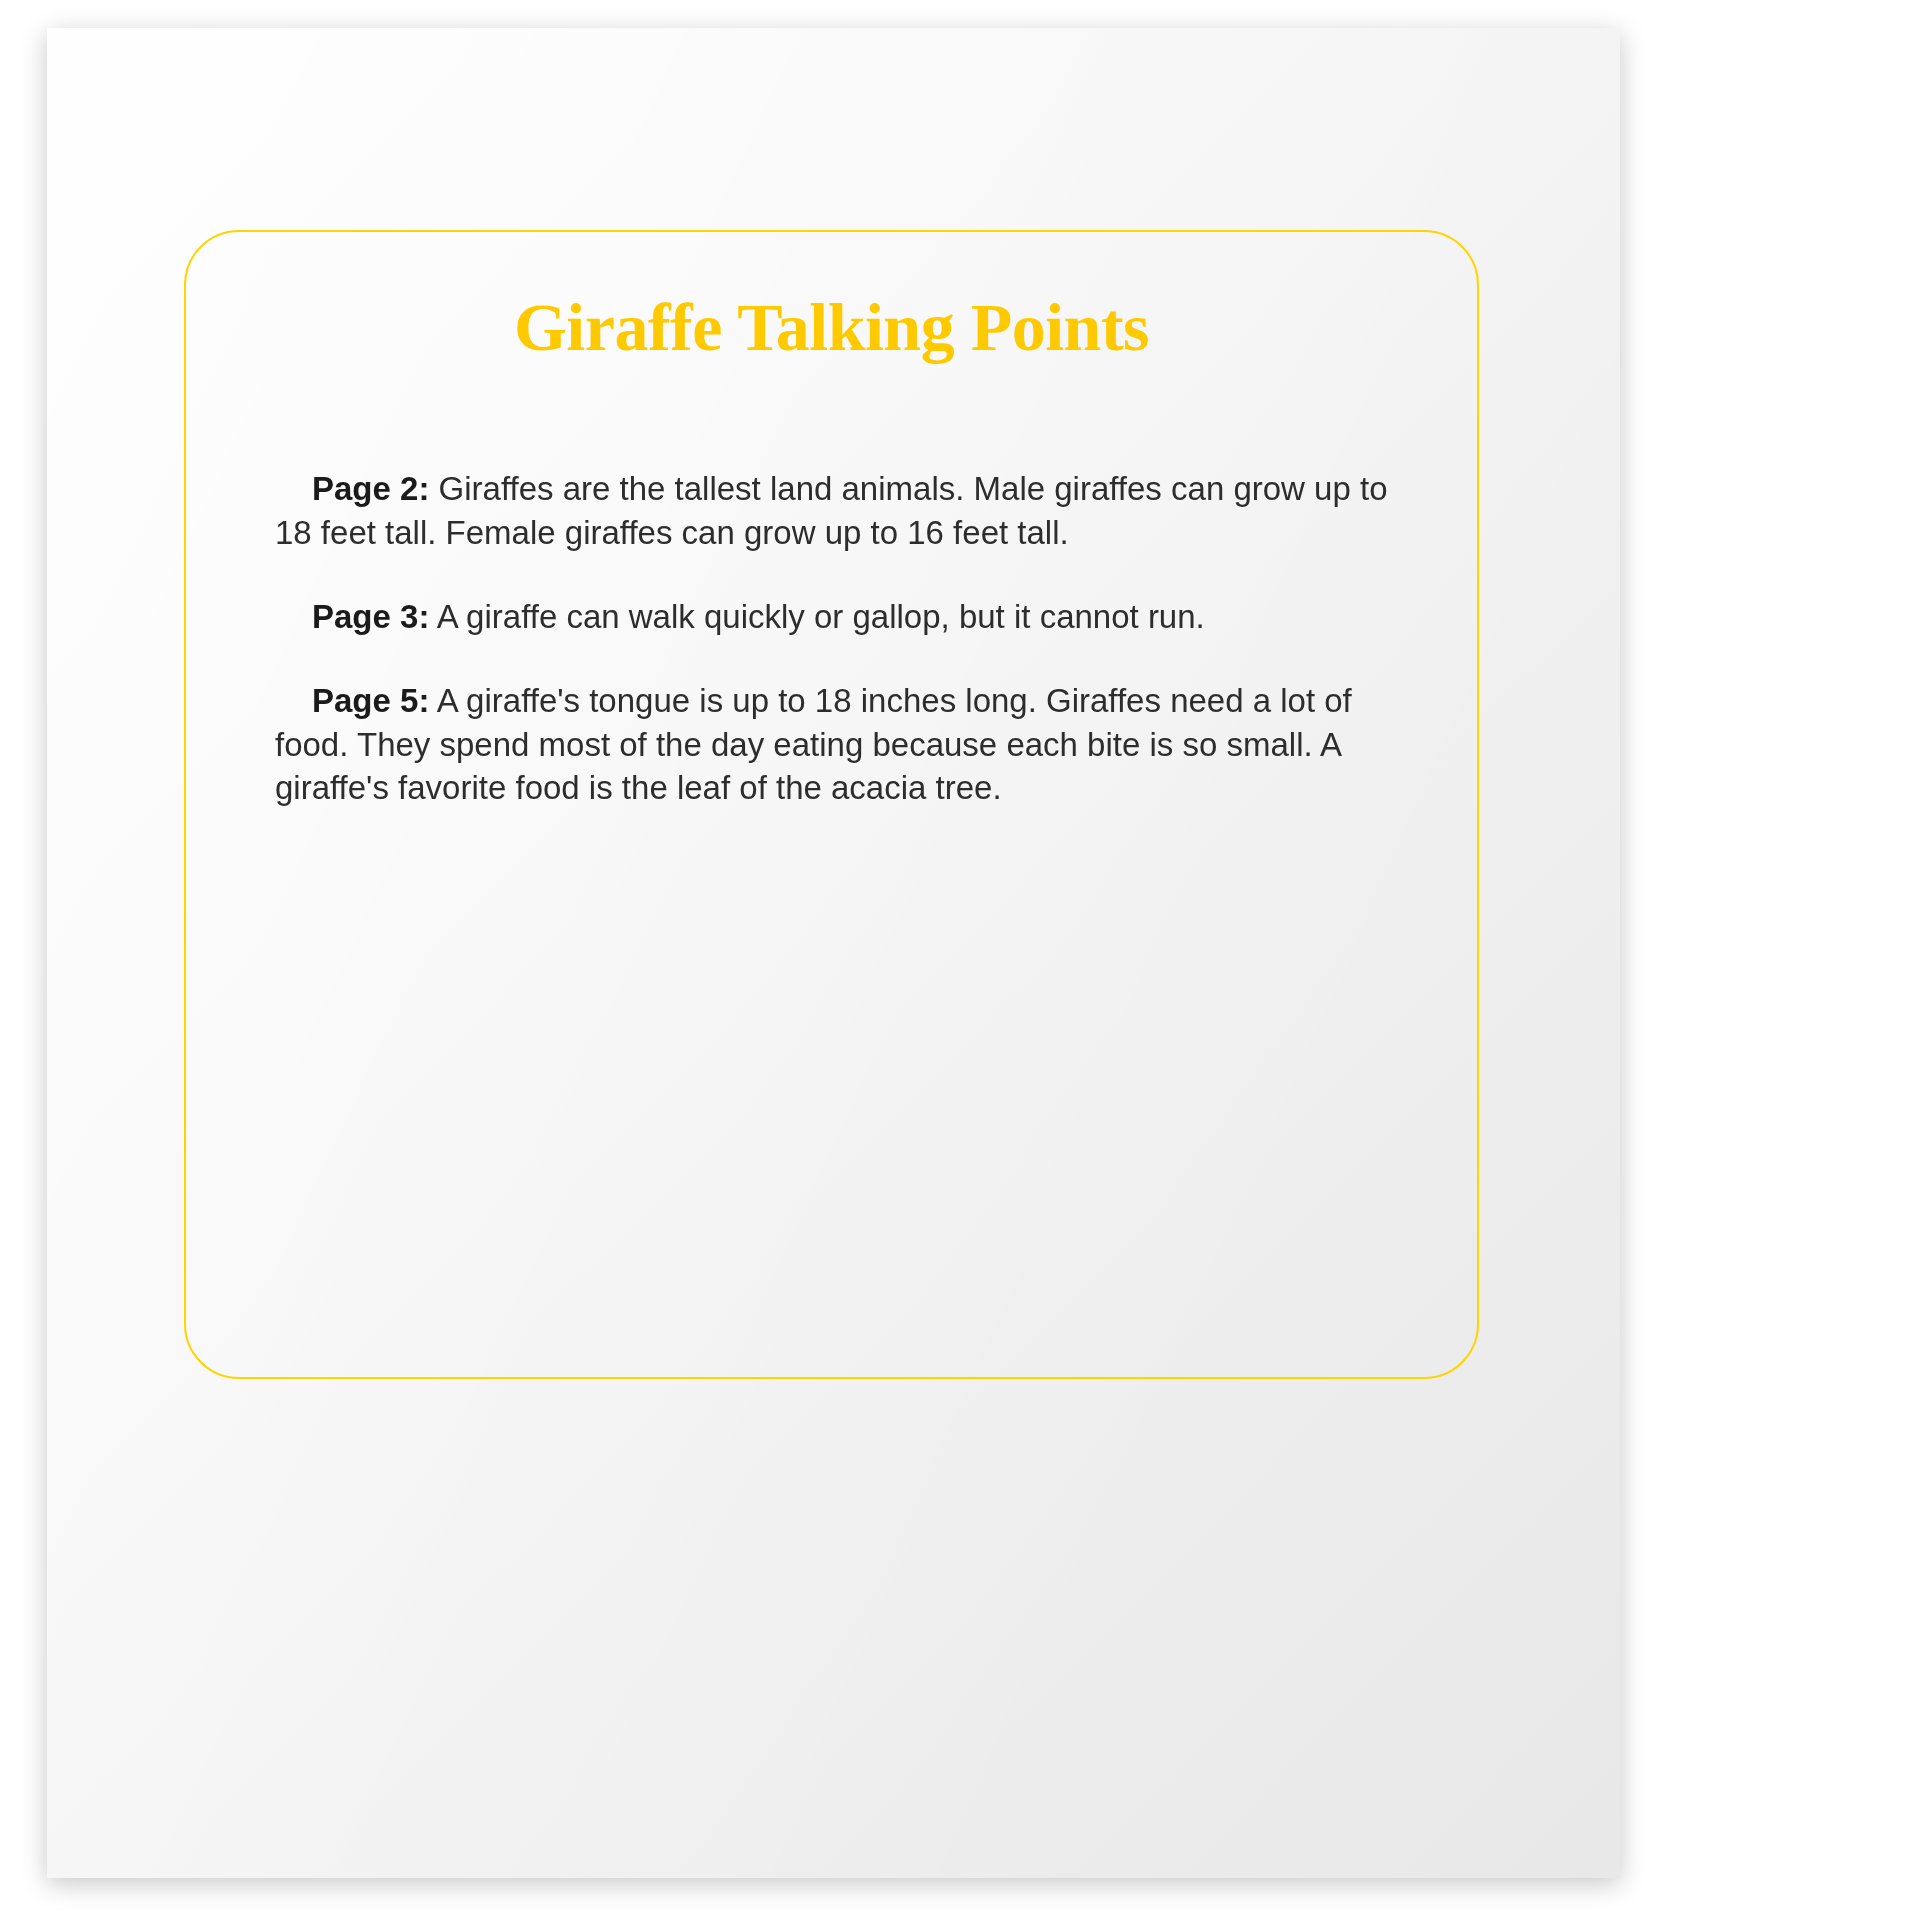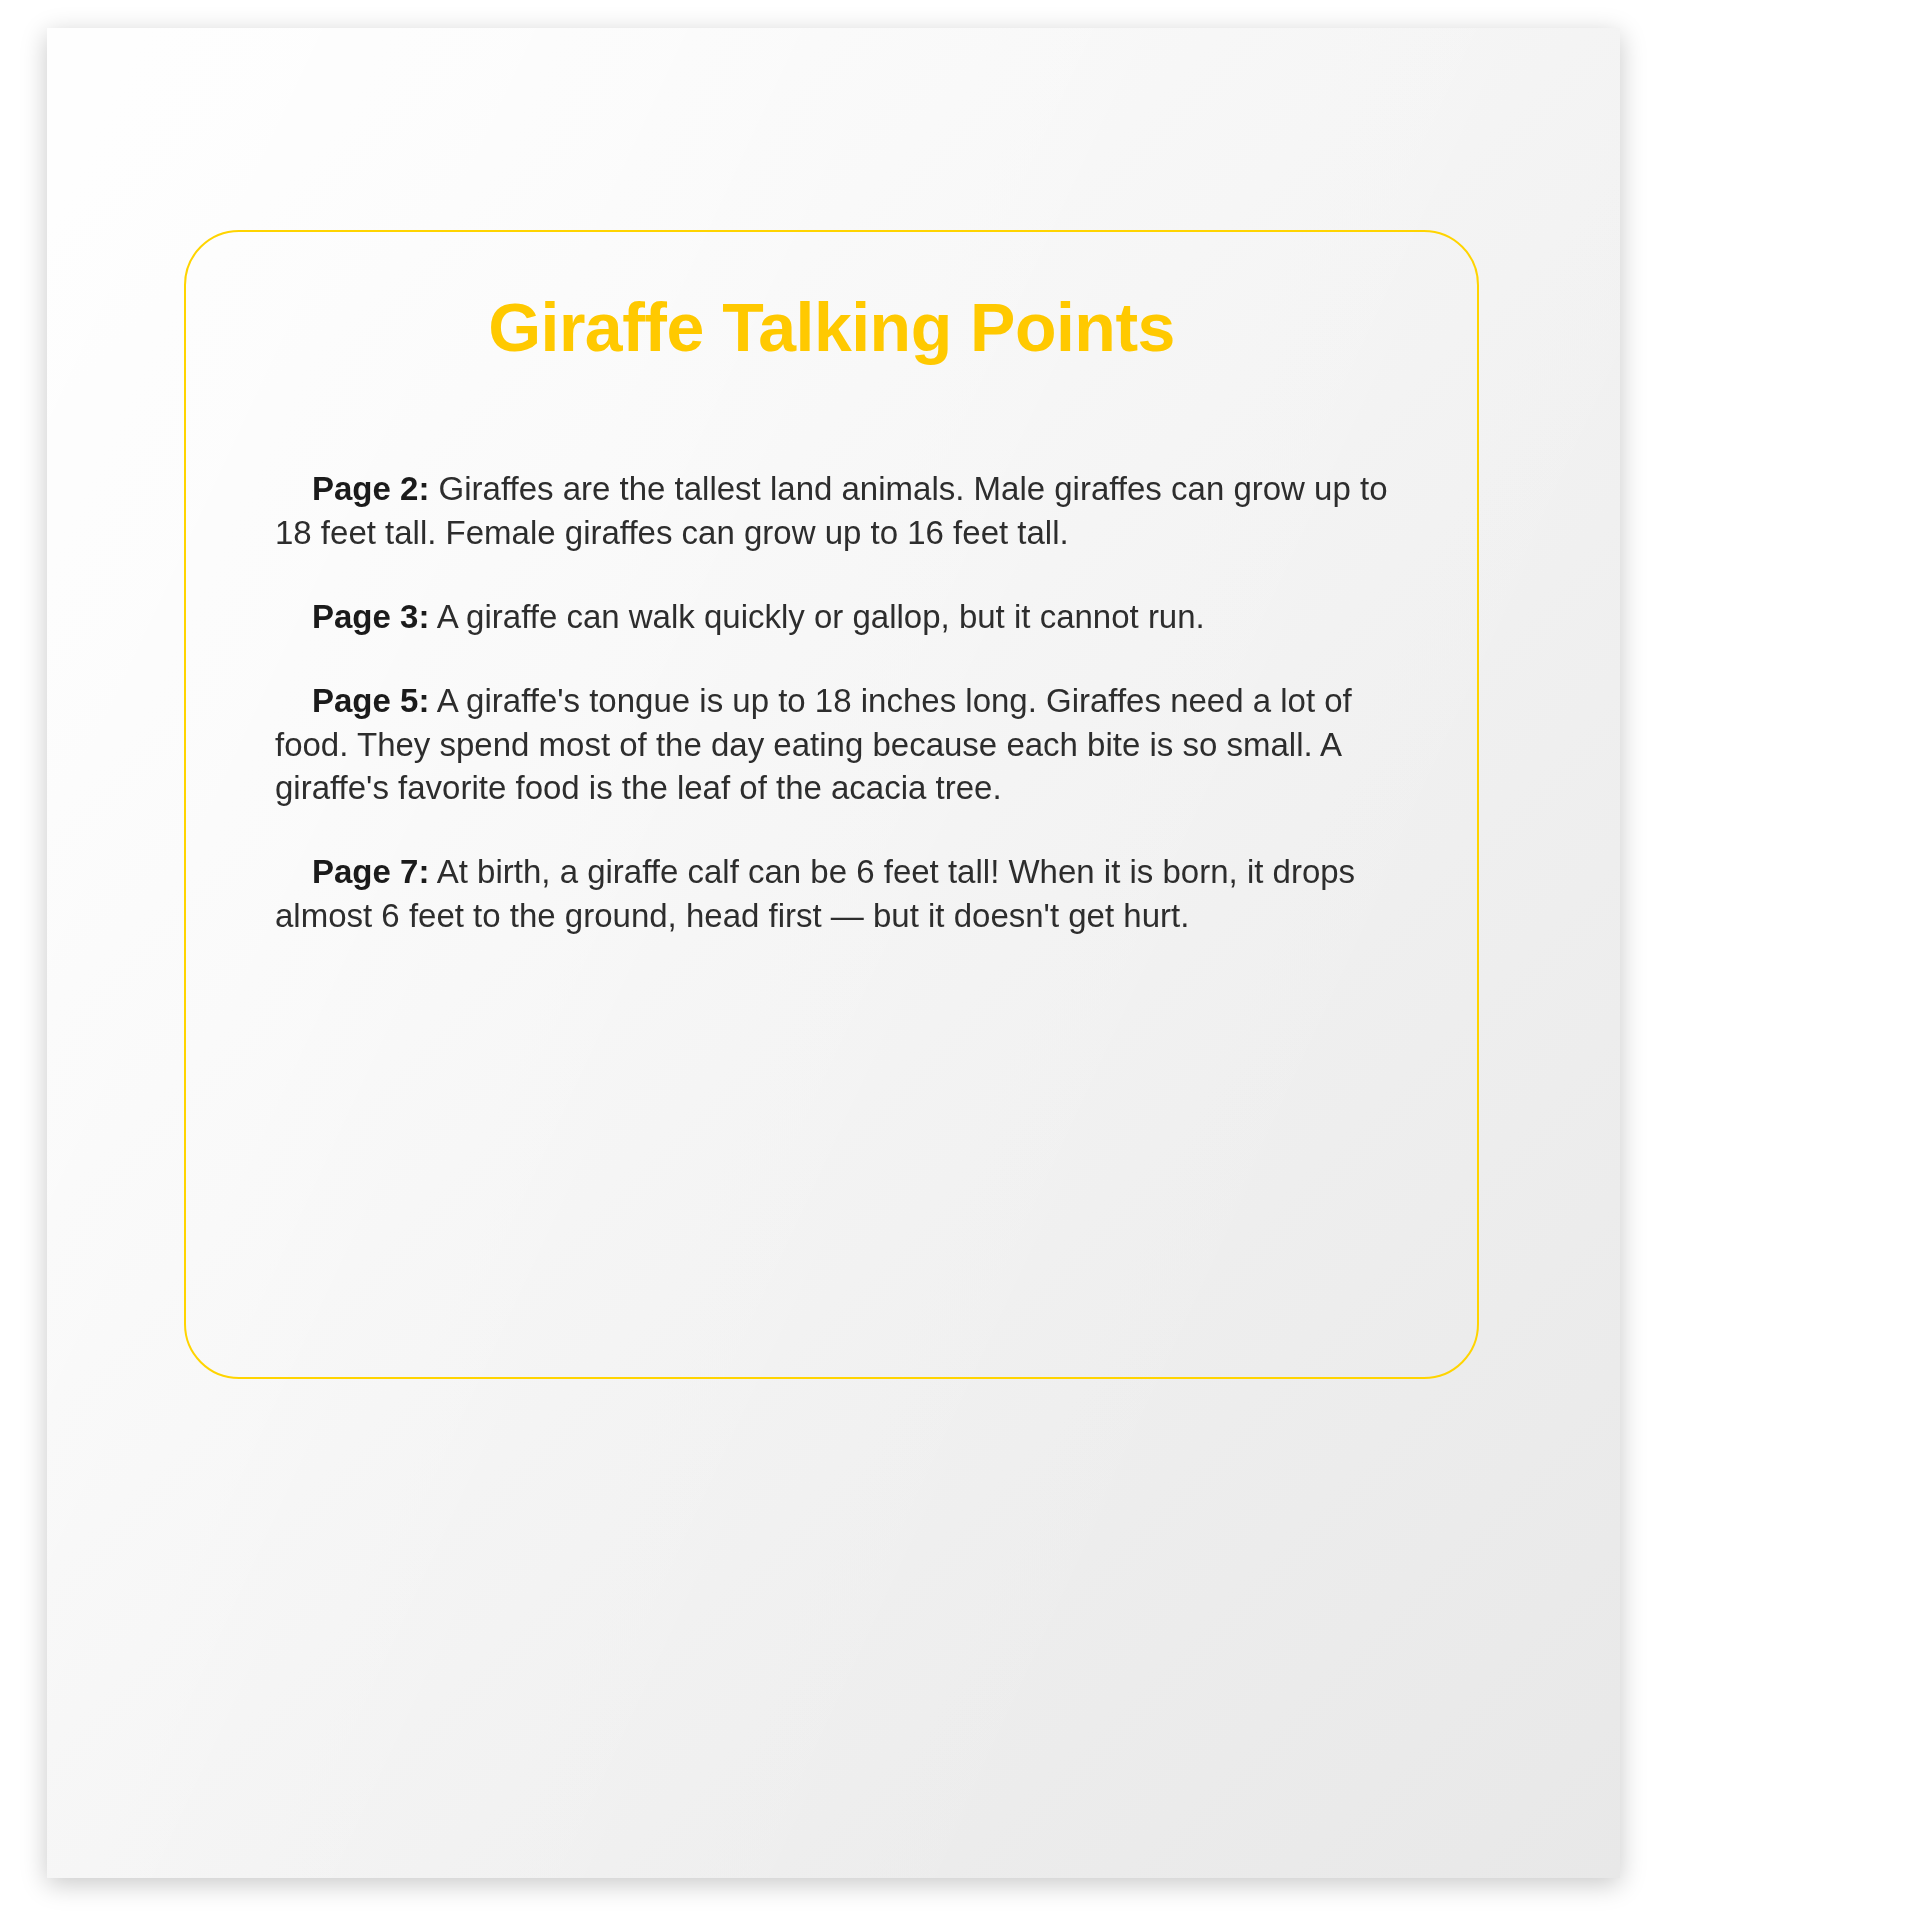--- a/index.html
+++ b/index.html
@@ -42,20 +42,21 @@
   .title {
     position: absolute;
     top: 56px;
     left: 0;
     width: 100%;
     text-align: center;
     color: #ffc900;
     font-size: 68px;
     font-weight: bold;
     letter-spacing: -0.5px;
+    font-family: Liberation Serif, serif;
   }
 
   .body {
     position: absolute;
     left: 89px;
     top: 202px;
     width: 1125px;
   }
 
   .entry {
@@ -99,21 +100,17 @@
         <span class="txt">A giraffe can walk quickly or gallop, but it cannot run.</span>
       </p>
 
 
       <p class="entry">
         <span class="lbl">Page 5:</span>
         <span class="txt">A giraffe's tongue is up to 18 inches long. Giraffes need a lot of food. They spend most of the day eating because each bite is so small. A giraffe's favorite food is the leaf of the acacia tree.</span>
       </p>
 
 
-      <p class="entry">
-        <span class="lbl">Page 7:</span>
-        <span class="txt">At birth, a giraffe calf can be 6 feet tall! When it is born, it drops almost 6 feet to the ground, head first — but it doesn't get hurt.</span>
-      </p>
 
     </div>
   </div>
 </div>
 
 
 </body></html>

